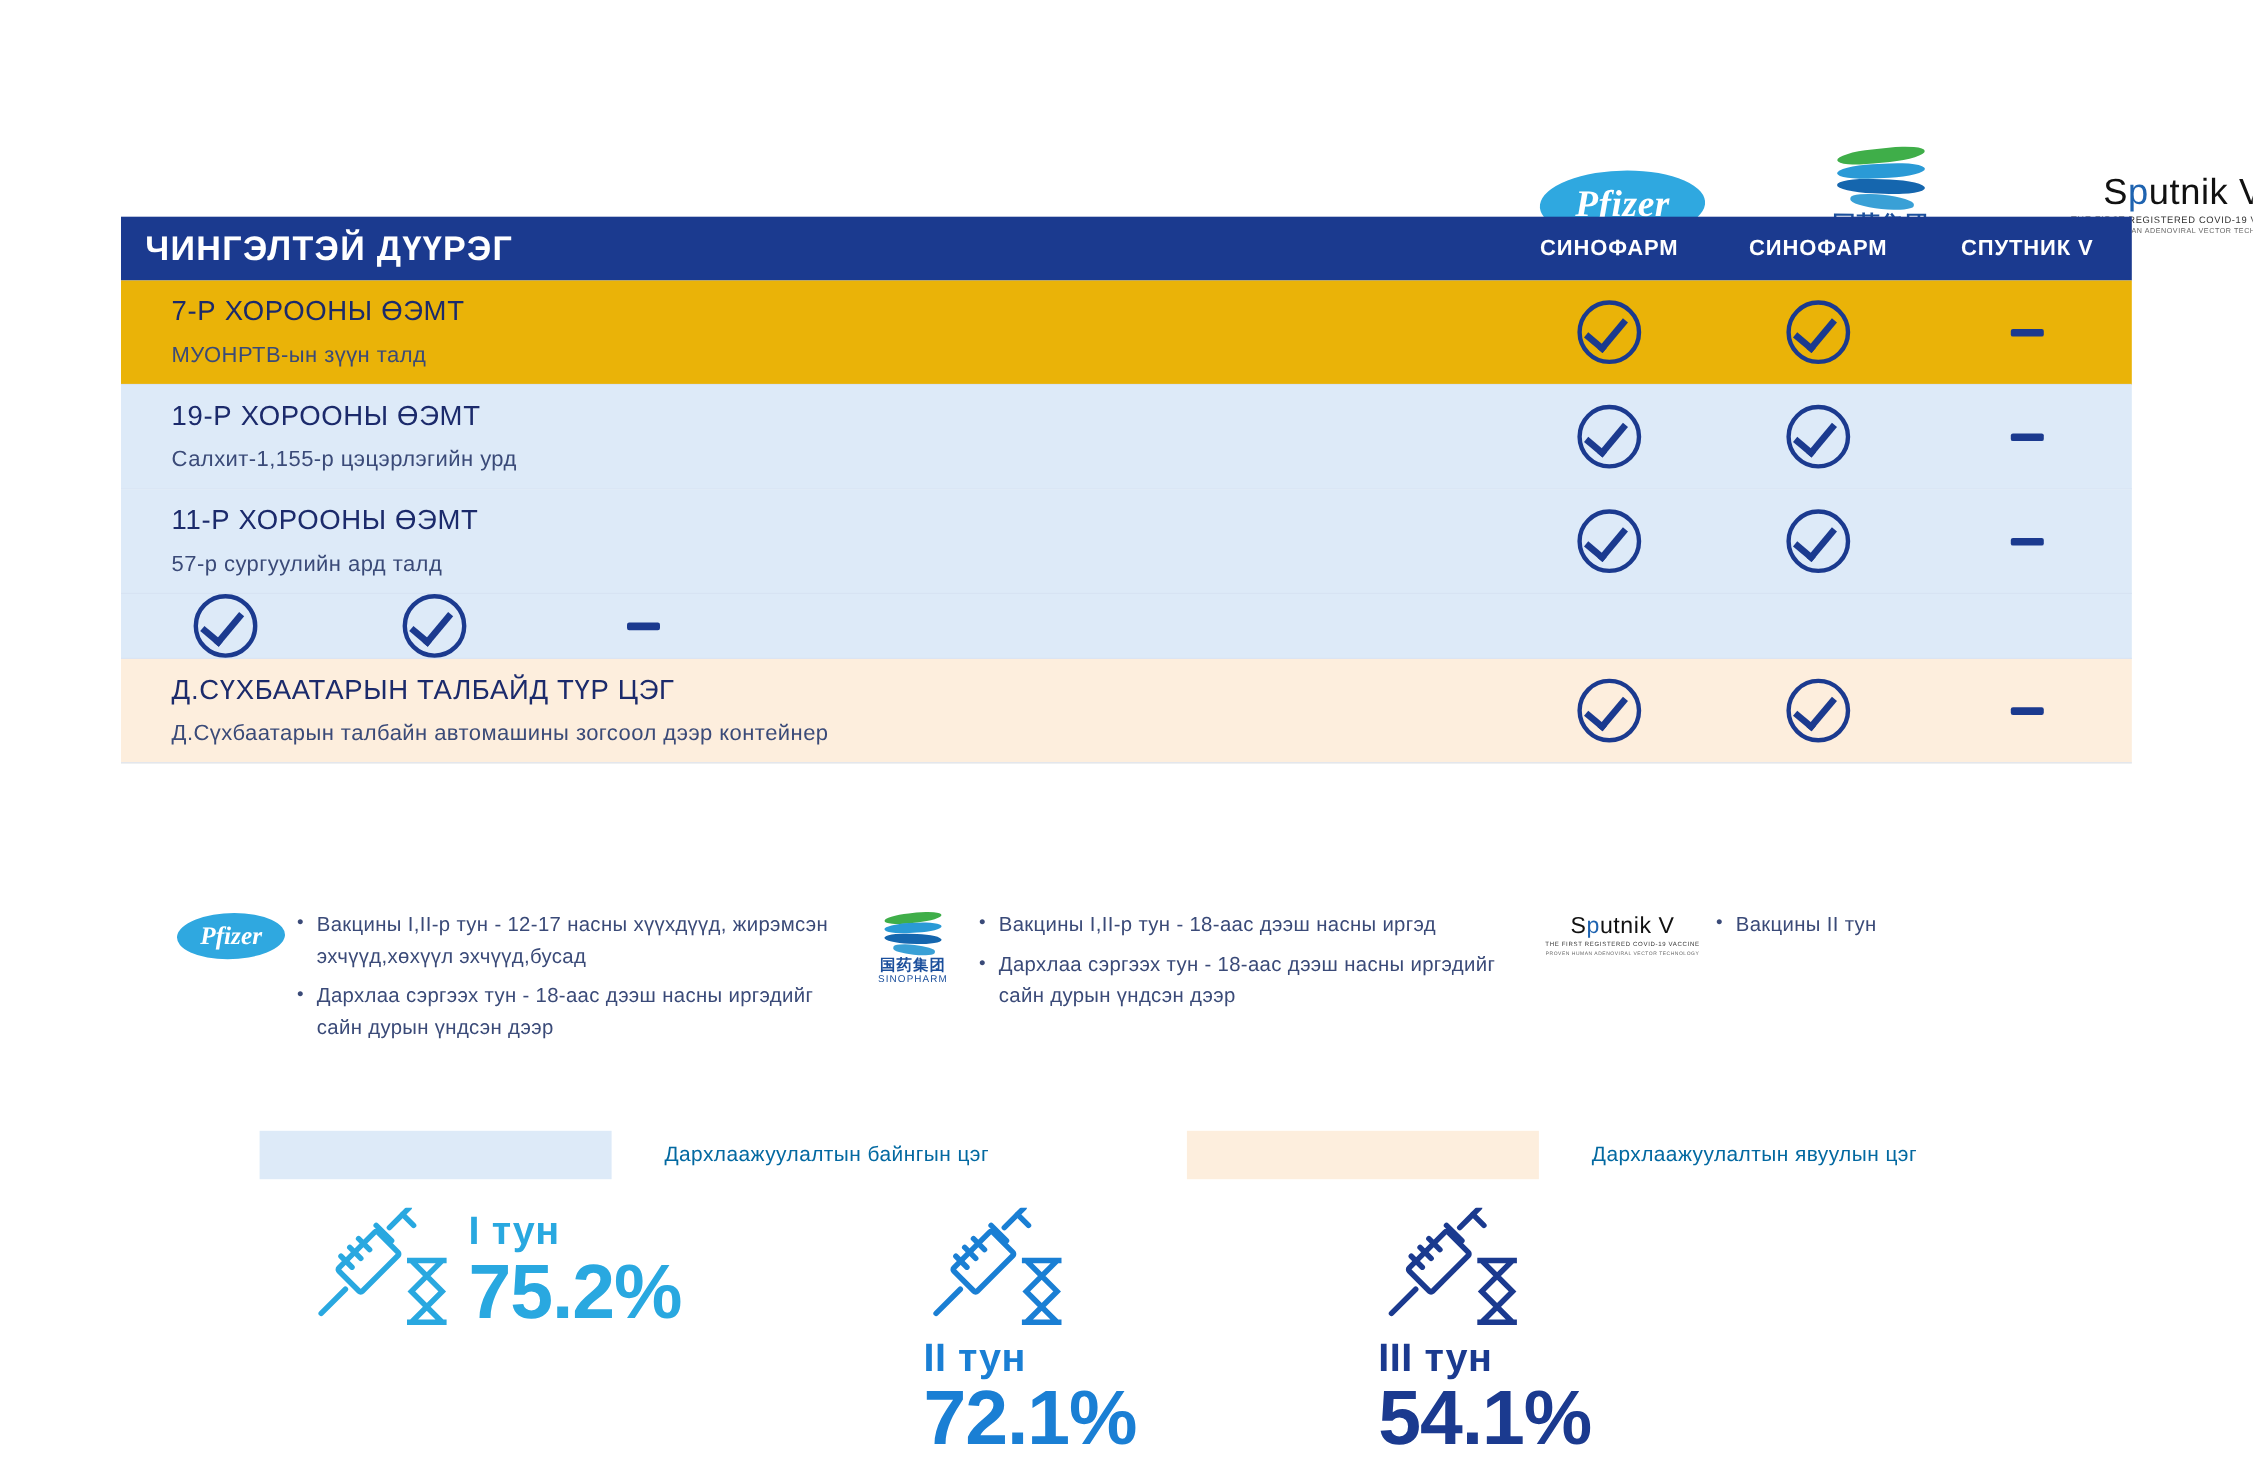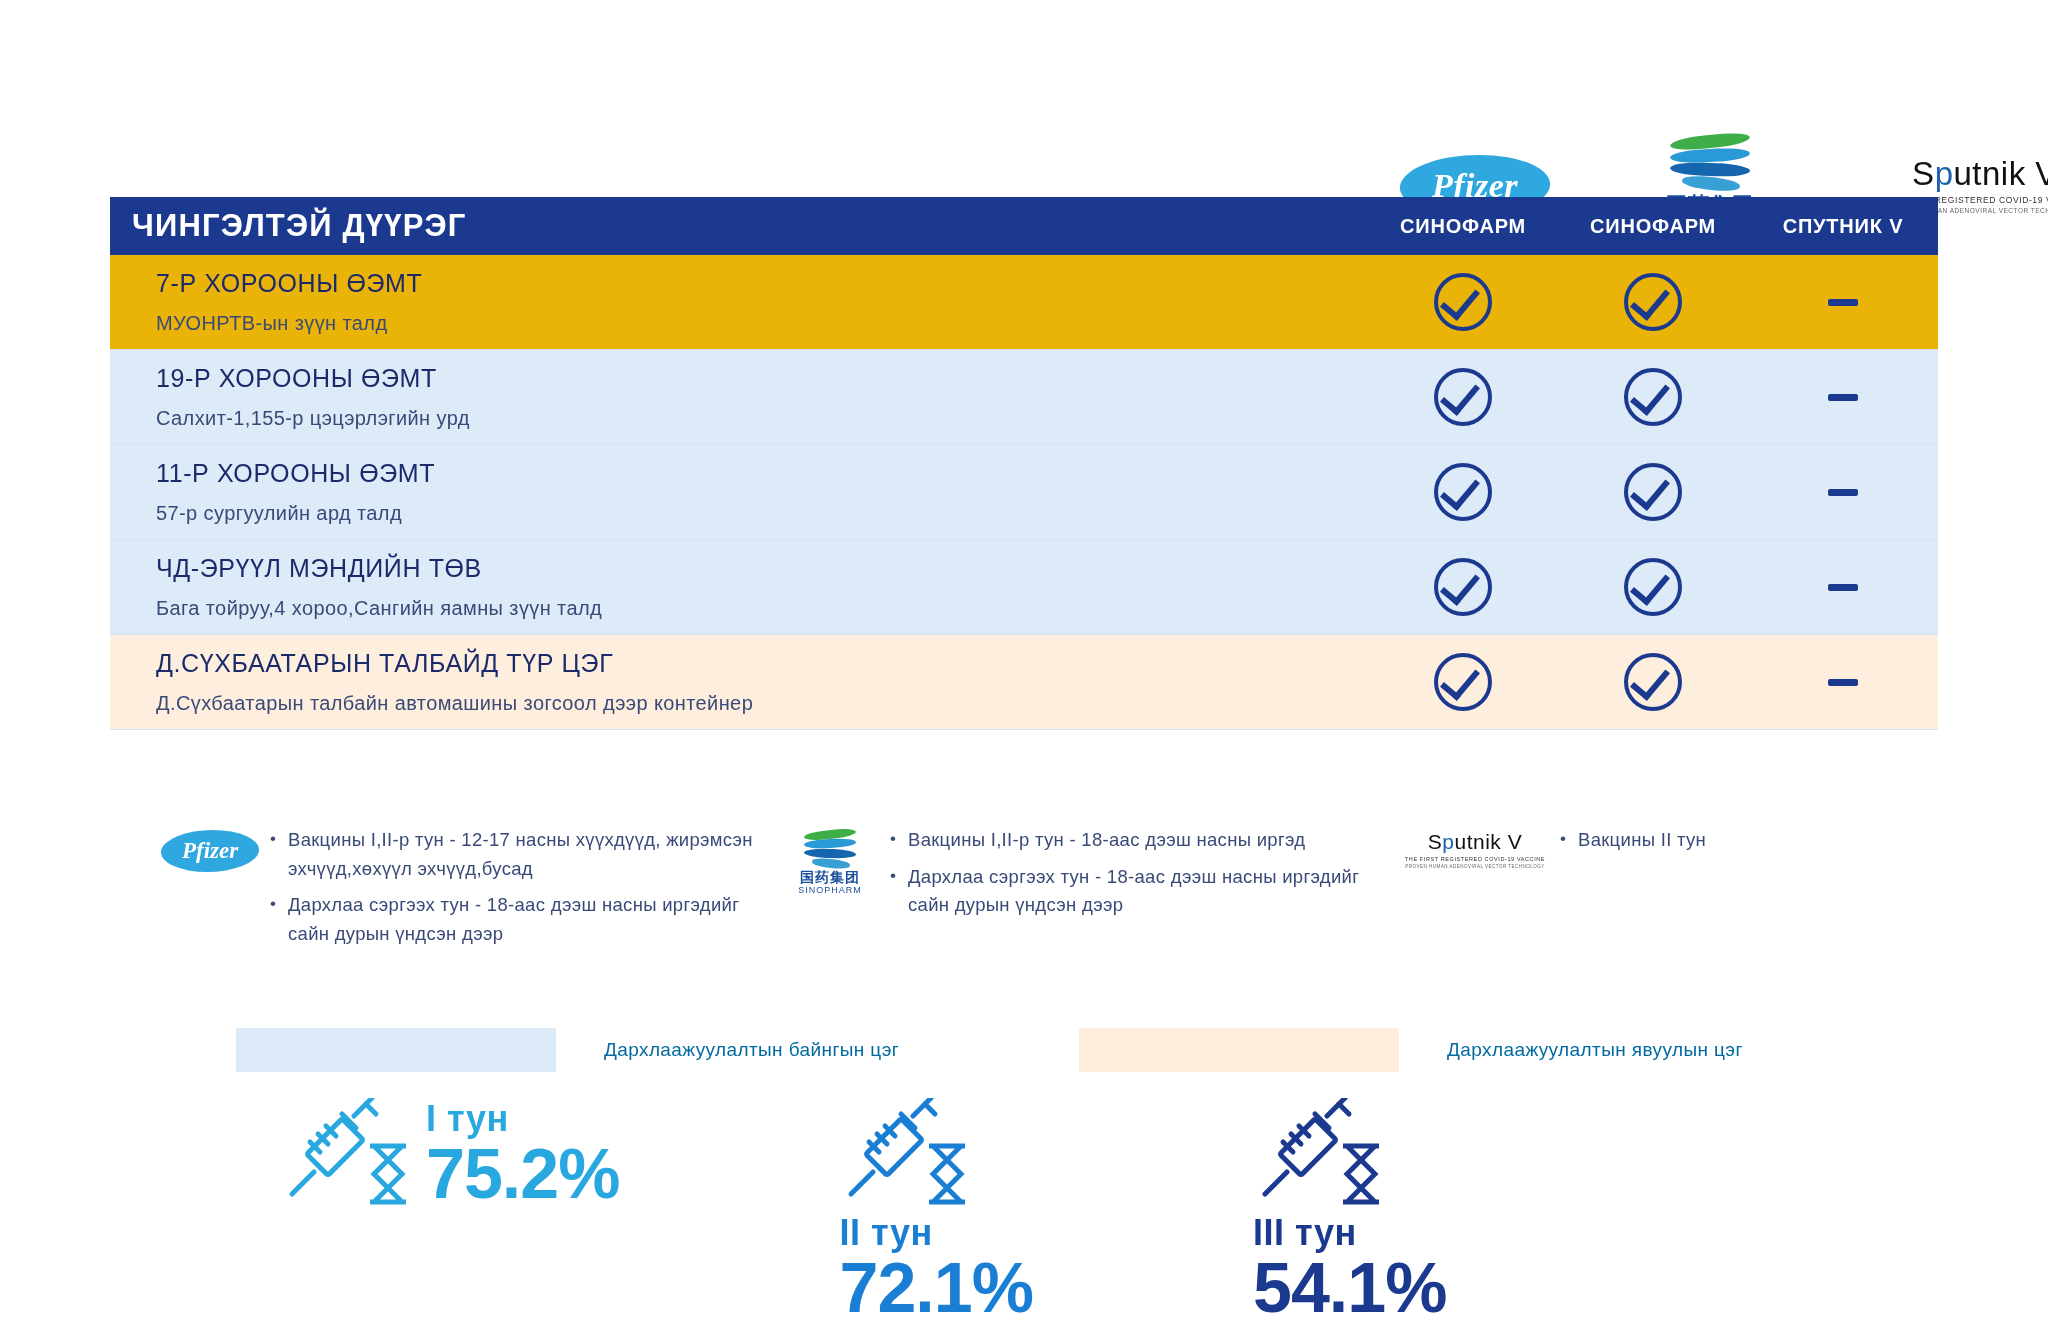--- a/index.html
+++ b/index.html
@@ -408,24 +408,20 @@
       </div>
     <div class="r-mark">
         <div class="check"></div>
       </div>
     <div class="r-mark">
         <div class="dash"></div>
       </div>
   </div>
 
   <div class="t-row alt">
-    <div class="r-text">
-      <div class="r-title">ЧД-ЭРҮҮЛ МЭНДИЙН ТӨВ</div>
-      <div class="r-sub">Бага тойруу,4 хороо,Сангийн яамны зүүн талд</div>
-    </div>
     <div class="r-mark">
         <div class="check"></div>
       </div>
     <div class="r-mark">
         <div class="check"></div>
       </div>
     <div class="r-mark">
         <div class="dash"></div>
       </div>
   </div>

